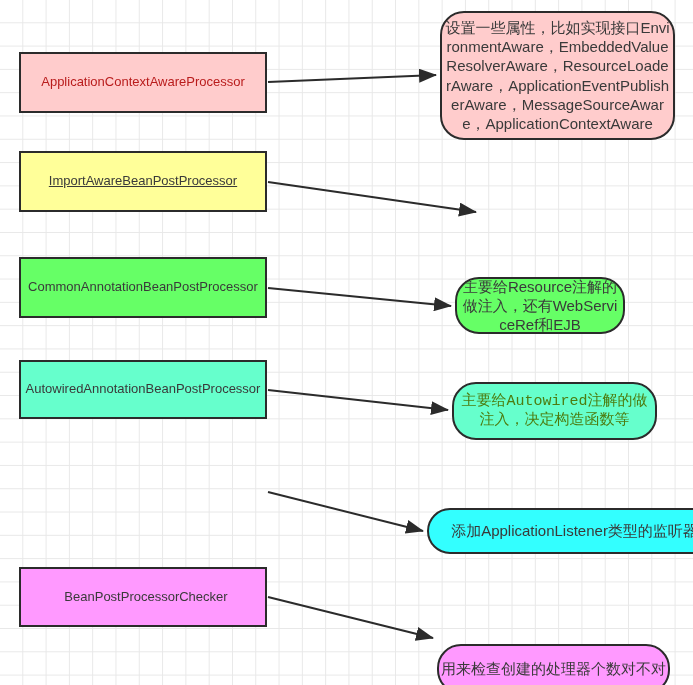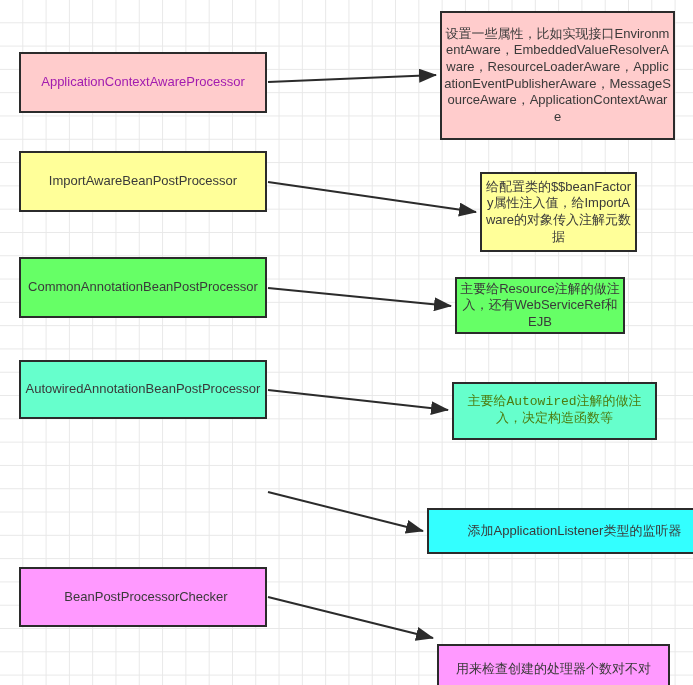--- a/index.html
+++ b/index.html
@@ -33,21 +33,21 @@
     overflow: hidden;
     padding: 0 2px;
   }
   .node .node-label {
     display: block;
     width: 100%;
     word-break: break-all;
     white-space: pre-wrap;
   }
   .node.src { font-size: 13px; }
-  .node.dst { font-size: 13px; }
+  .node.dst { font-size: 15px; border-radius: 24px; }
   #edges {
     position: absolute;
     left: 0;
     top: 0;
     width: 693px;
     height: 685px;
     pointer-events: none;
   }
 </style>
 </head>
@@ -64,41 +64,38 @@
     <g id="edge-group">
         <line x1="268" y1="82" x2="436" y2="75" stroke="#2b2b2b" stroke-width="2" marker-end="url(#arrowhead)"></line>
         <line x1="268" y1="182" x2="476" y2="212" stroke="#2b2b2b" stroke-width="2" marker-end="url(#arrowhead)"></line>
         <line x1="268" y1="288" x2="451" y2="306" stroke="#2b2b2b" stroke-width="2" marker-end="url(#arrowhead)"></line>
         <line x1="268" y1="390" x2="448" y2="410" stroke="#2b2b2b" stroke-width="2" marker-end="url(#arrowhead)"></line>
         <line x1="268" y1="492" x2="423" y2="531" stroke="#2b2b2b" stroke-width="2" marker-end="url(#arrowhead)"></line>
         <line x1="268" y1="597" x2="433" y2="638" stroke="#2b2b2b" stroke-width="2" marker-end="url(#arrowhead)"></line>
       </g>
   </svg>
 
-  <div class="node src" style="left: 19px; top: 52px; width: 248px; height: 61px; background-color: rgb(255, 204, 204); border-color: rgb(43, 43, 43); color: #a21caf;">
+  <div class="node src" style="left: 19px; top: 52px; width: 248px; height: 61px; background-color: rgb(255, 204, 204); border-color: rgb(43, 43, 43); color: #b91c1c;">
     <span class="node-label">ApplicationContextAwareProcessor</span>
   </div>
-  <div class="node src" style="left: 19px; top: 151px; width: 248px; height: 61px; background-color: rgb(255, 255, 153); border-color: rgb(43, 43, 43); color: rgb(58, 58, 58);">
+  <div class="node src" style="left: 19px; top: 151px; width: 248px; height: 61px; background-color: rgb(255, 255, 153); border-color: rgb(43, 43, 43); color: rgb(58, 58, 58); text-decoration: underline;">
     <span class="node-label">ImportAwareBeanPostProcessor</span>
   </div>
   <div class="node src" style="left: 19px; top: 257px; width: 248px; height: 61px; background-color: rgb(102, 255, 102); border-color: rgb(43, 43, 43); color: rgb(58, 58, 58);">
     <span class="node-label">CommonAnnotationBeanPostProcessor</span>
   </div>
   <div class="node src" style="left: 19px; top: 360px; width: 248px; height: 59px; background-color: rgb(102, 255, 204); border-color: rgb(43, 43, 43); color: rgb(58, 58, 58);">
     <span class="node-label">AutowiredAnnotationBeanPostProcessor</span>
   </div>
   <div class="node src" style="left: 19px; top: 567px; width: 248px; height: 60px; background-color: rgb(255, 153, 255); border-color: rgb(43, 43, 43); color: rgb(58, 58, 58); padding-left: 8px;">
     <span class="node-label">BeanPostProcessorChecker</span>
   </div>
 
   <div class="node dst" style="left: 440px; top: 11px; width: 235px; height: 129px; background-color: rgb(255, 204, 204); border-color: rgb(43, 43, 43); color: rgb(58, 58, 58);">
     <span class="node-label">设置一些属性，比如实现接口EnvironmentAware，EmbeddedValueResolverAware，ResourceLoaderAware，ApplicationEventPublisherAware，MessageSourceAware，ApplicationContextAware</span>
-  </div>
-  <div class="node dst" style="left: 480px; top: 172px; width: 157px; height: 80px; background-color: rgb(255, 255, 153); border-color: rgb(43, 43, 43); color: rgb(58, 58, 58);">
-    <span class="node-label">给配置类的$$beanFactory属性注入值，给ImportAware的对象传入注解元数据</span>
   </div>
   <div class="node dst" style="left: 455px; top: 277px; width: 170px; height: 57px; background-color: rgb(102, 255, 102); border-color: rgb(43, 43, 43); color: rgb(58, 58, 58);">
     <span class="node-label">主要给Resource注解的做注入，还有WebServiceRef和EJB</span>
   </div>
   <div class="node dst" style="left: 452px; top: 382px; width: 205px; height: 58px; background-color: rgb(102, 255, 204); border-color: rgb(43, 43, 43); color: #4d7c0f; font-family: Liberation Mono, monospace;">
     <span class="node-label">主要给Autowired注解的做注入，决定构造函数等</span>
   </div>
   <div class="node dst" style="left: 427px; top: 508px; width: 295px; height: 46px; background-color: rgb(51, 255, 255); border-color: rgb(43, 43, 43); color: rgb(58, 58, 58);">
     <span class="node-label">添加ApplicationListener类型的监听器</span>
   </div>

